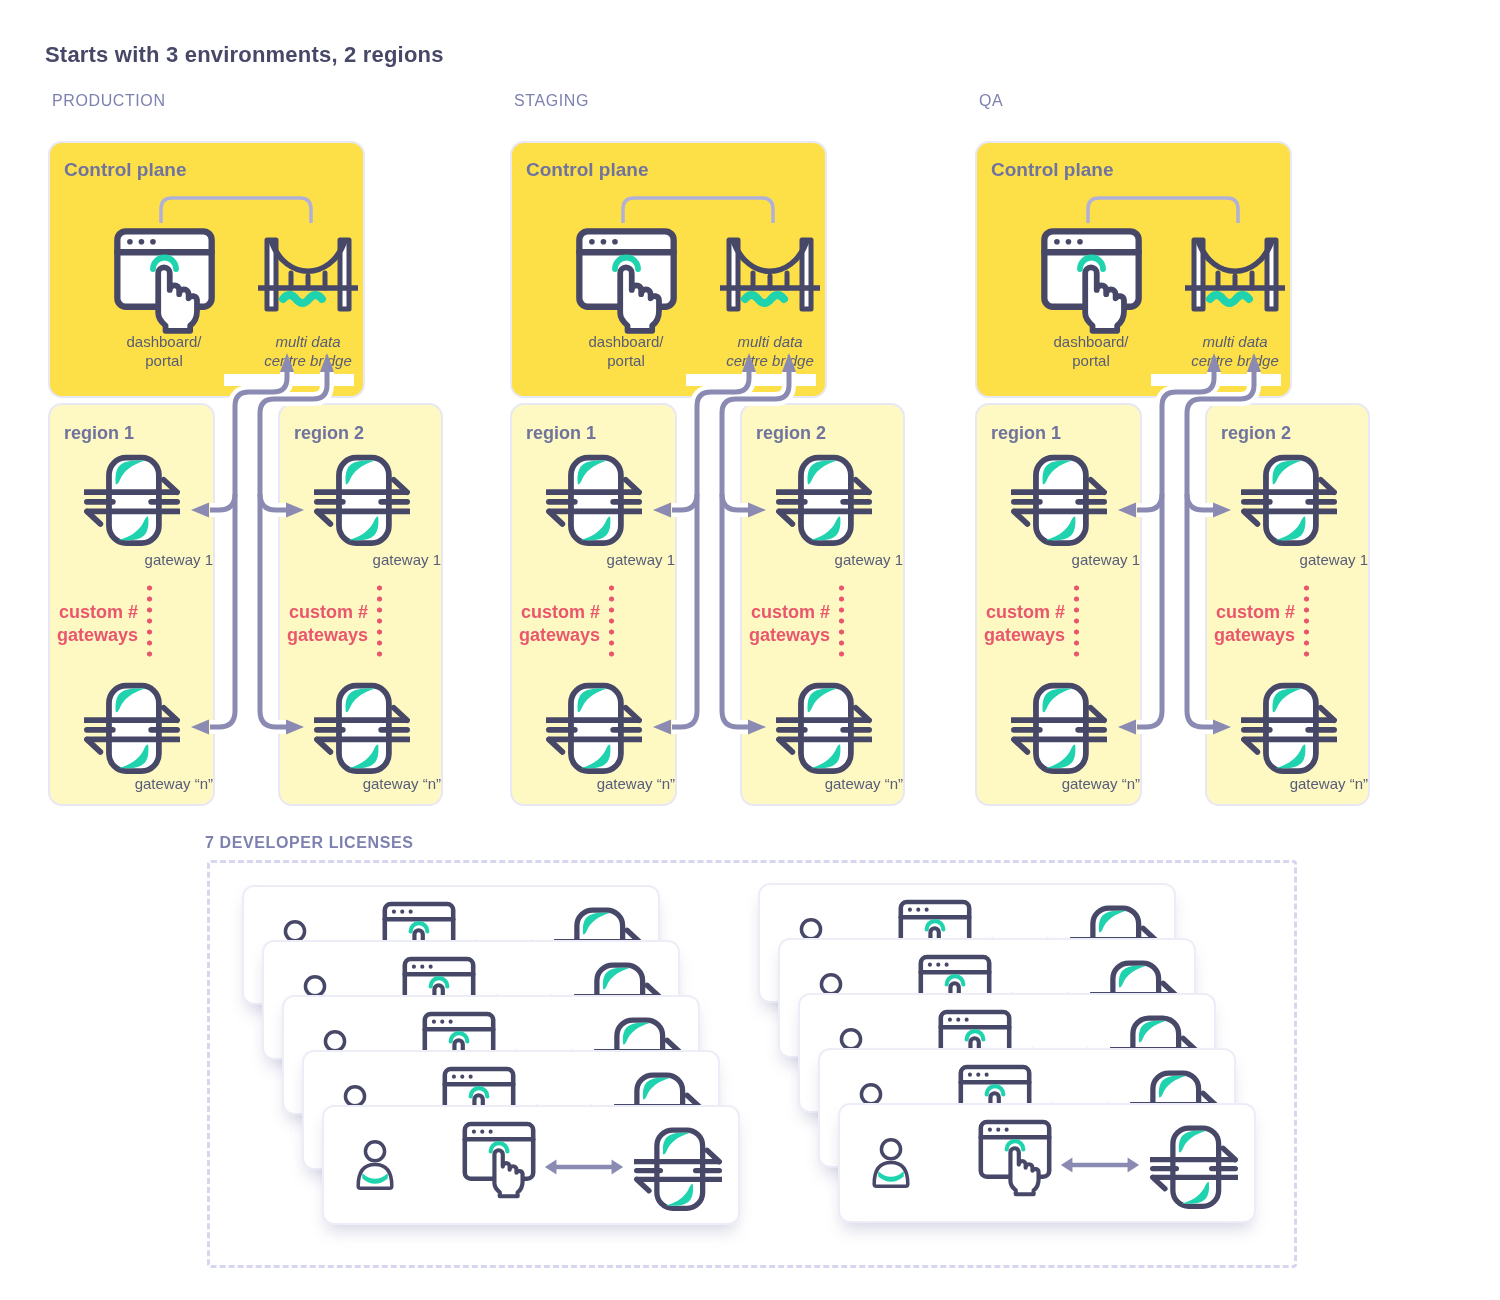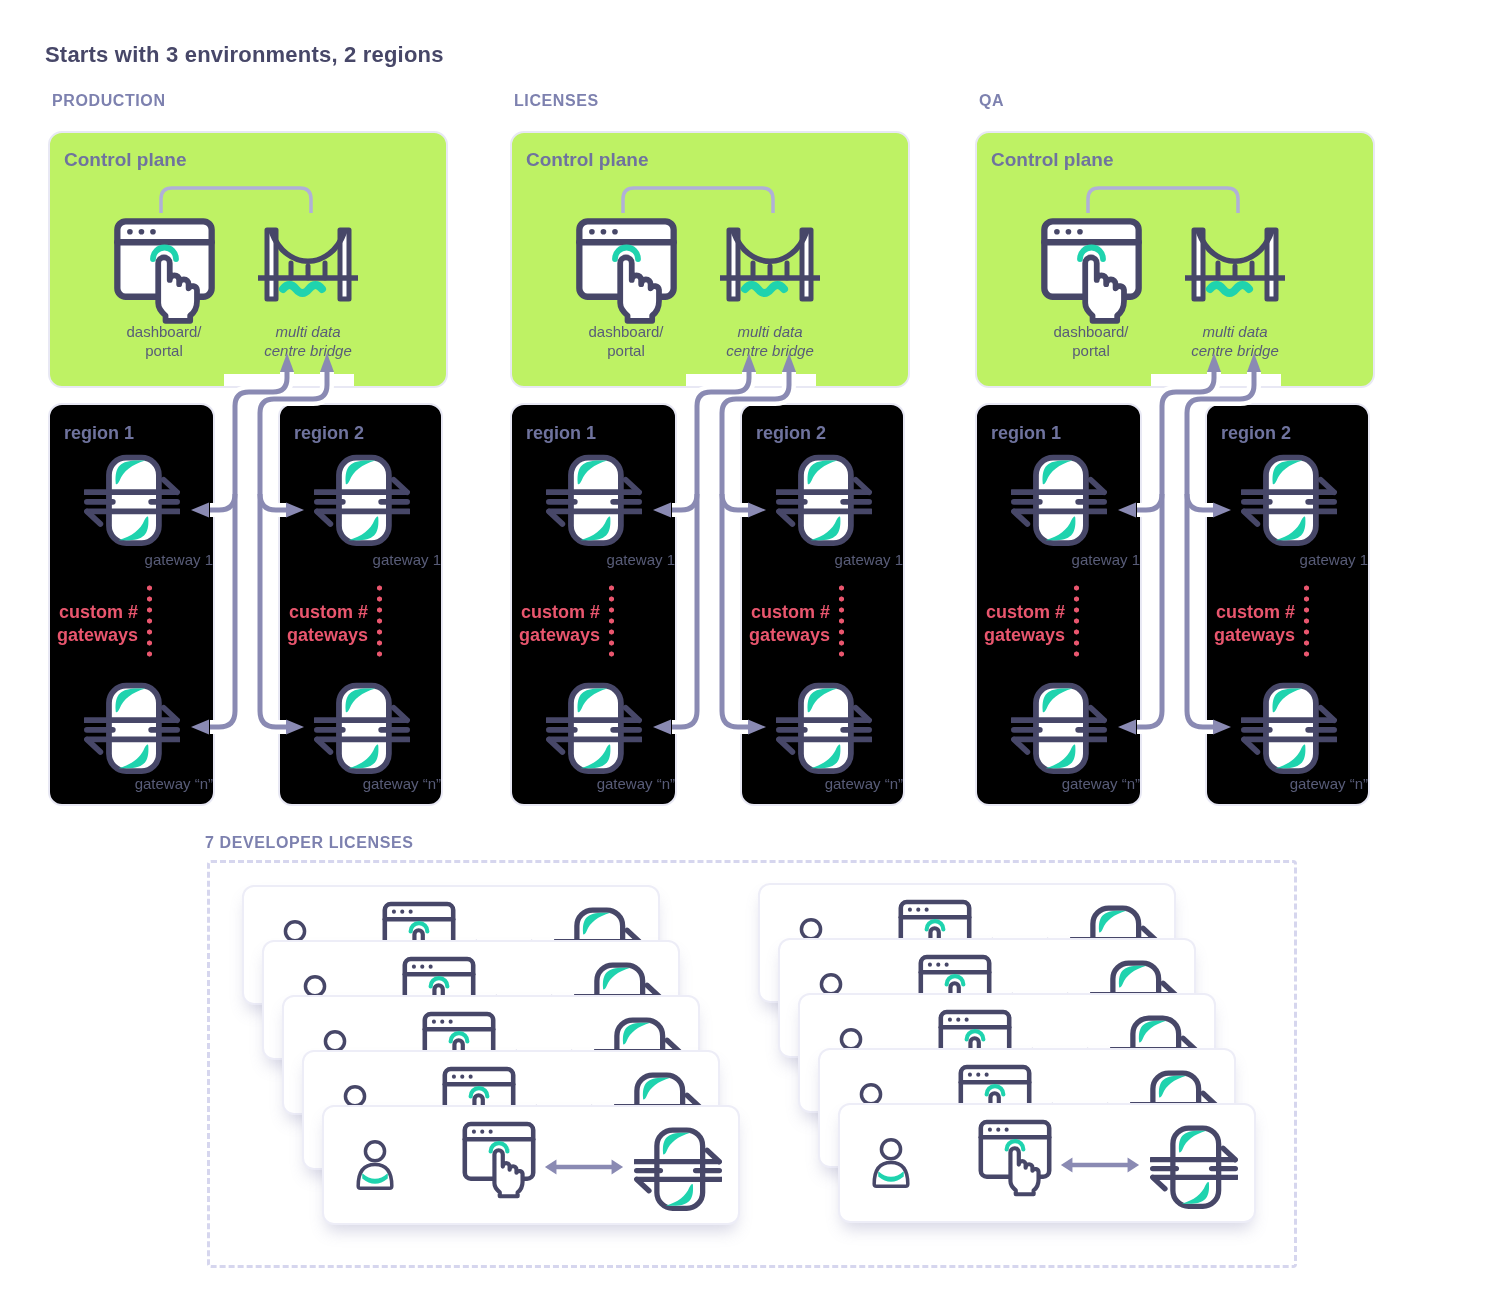--- a/index.html
+++ b/index.html
@@ -13,33 +13,33 @@
     --box-border:#e8e8f4;
     --bracket:#b0b0d8;
     --dashed:#d6d6ee;
   }
   html,body{margin:0;padding:0;background:#fff;}
   .page{position:relative;width:1500px;height:1300px;background:#fff;overflow:hidden;
         font-family:"Liberation Sans", sans-serif;}
   .title{position:absolute;left:45px;top:42px;font-size:22px;font-weight:600;color:var(--ink);letter-spacing:.2px;}
 
   .env-col{position:absolute;top:92px;width:395px;height:716px;}
-  .env-label{position:absolute;left:4px;top:0;font-size:16px;font-weight:700;color:var(--label-purple);letter-spacing:.6px;}
-
-  .cp-box{position:absolute;left:0;top:39px;width:400px;height:257px;background:#bef264;
+  .env-label{position:absolute;left:4px;top:0;font-size:16px;font-weight:400;color:var(--label-purple);letter-spacing:.6px;}
+
+  .cp-box{position:absolute;left:0;top:49px;width:317px;height:257px;background:#fde047;
           border:2px solid var(--box-border);border-radius:14px;box-sizing:border-box;}
   .cp-title{position:absolute;left:14px;top:16px;font-size:19px;font-weight:700;color:var(--header-purple);}
   .bracket{position:absolute;left:108px;top:52px;width:156px;height:28px;}
   .icon-dashboard{position:absolute;left:62px;top:82px;width:105px;height:109px;}
   .icon-bridge{position:absolute;left:208px;top:88px;width:100px;height:90px;}
   .cp-caption{position:absolute;top:190px;width:140px;text-align:center;font-size:15px;
               color:var(--caption-gray);line-height:1.25;white-space:pre-line;}
   .cap-dash{left:44px;} .cap-bridge{left:188px;font-style:italic;}
 
-  .region-box{position:absolute;top:311px;height:403px;background:#000000;
+  .region-box{position:absolute;top:311px;height:403px;background:#fef9c3;
               border:2px solid var(--box-border);border-radius:14px;box-sizing:border-box;}
   .region-title{position:absolute;left:14px;top:18px;font-size:18px;font-weight:700;color:var(--header-purple);}
   .gw-top{position:absolute;left:34px;top:44px;width:96px;height:98px;}
   .gw-bottom{position:absolute;left:34px;top:272px;width:96px;height:98px;}
   .gw-cap{position:absolute;left:0;width:100%;text-align:right;font-size:15px;color:var(--caption-gray);}
   .gw-cap-top{top:146px;} .gw-cap-bottom{top:370px;}
   .custom-label{position:absolute;left:6px;top:196px;width:82px;text-align:right;font-size:18px;
                 font-weight:700;color:var(--red);line-height:1.3;white-space:pre-line;}
   .dots{position:absolute;left:97px;top:180px;width:5px;height:77px;
         background-image:radial-gradient(circle at 2.5px 3px, var(--red) 2.3px, rgba(0,0,0,0) 2.8px);
@@ -185,21 +185,21 @@
       <path class="f-purple" d="M232,280 L246,280 L239,261 Z"></path>
       <path class="f-purple" d="M272,280 L286,280 L279,261 Z"></path>
       <path class="f-purple" d="M161,410.5 L161,425.5 L143,418 Z"></path>
       <path class="f-purple" d="M161,627.5 L161,642.5 L143,635 Z"></path>
       <path class="f-purple" d="M238,410.5 L238,425.5 L256,418 Z"></path>
       <path class="f-purple" d="M238,627.5 L238,642.5 L256,635 Z"></path>
     </svg>
   </div>
 
   <div class="env-col" style="left: 510px;">
-    <div class="env-label">LICENSES</div>
+    <div class="env-label">STAGING</div>
 
     <div class="cp-box">
       <div class="cp-title">Control plane</div>
       <svg class="bracket" viewBox="0 0 156 28">
         <path class="s-bracket" stroke-width="3.5" d="M3,28 V14 Q3,3 14,3 H142 Q153,3 153,14 V28"></path>
       </svg>
       <svg class="icon-dashboard" viewBox="0 0 100 104">
         <rect class="s-ink-f" x="5" y="6" width="90" height="72" rx="8" stroke-width="6"></rect>
         <path class="s-ink" stroke-width="6" d="M5,26 H95"></path>
         <circle class="f-ink" cx="17" cy="16" r="2.7"></circle>

